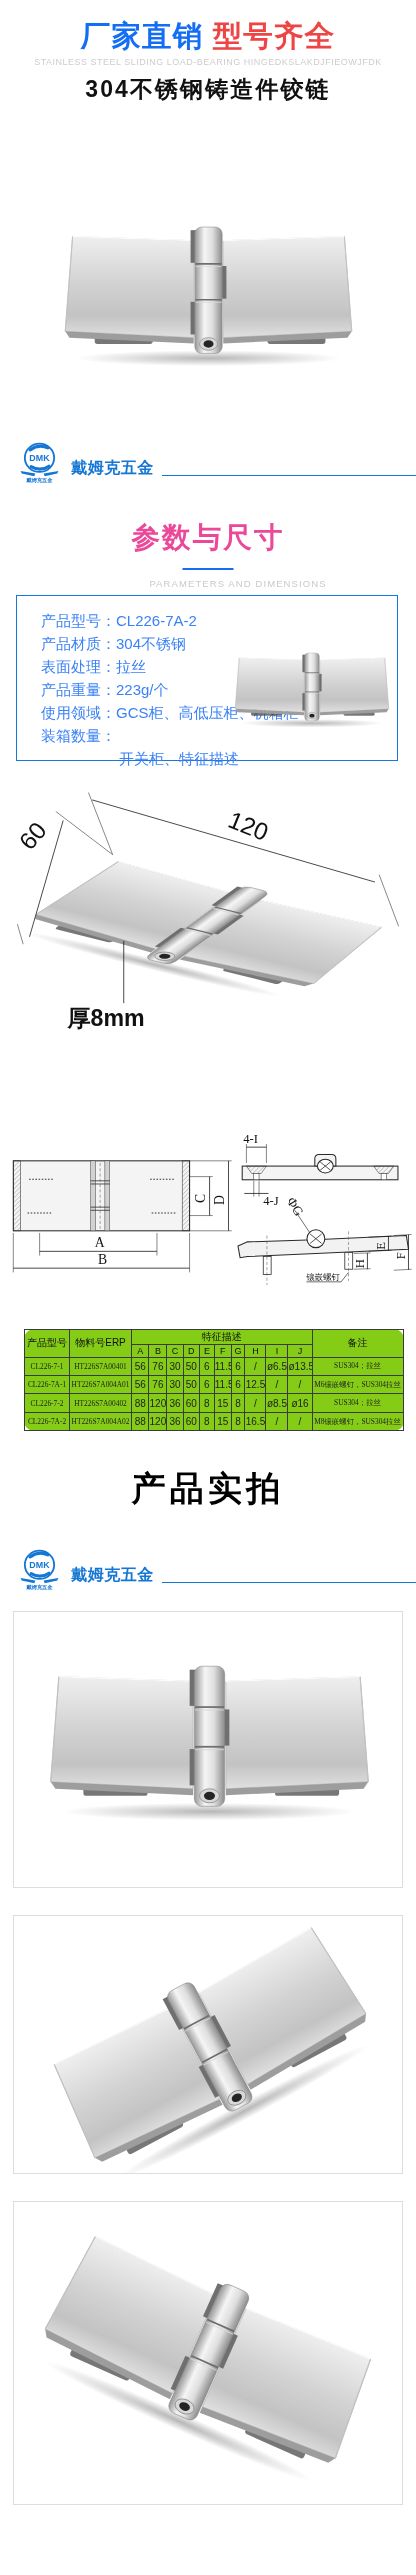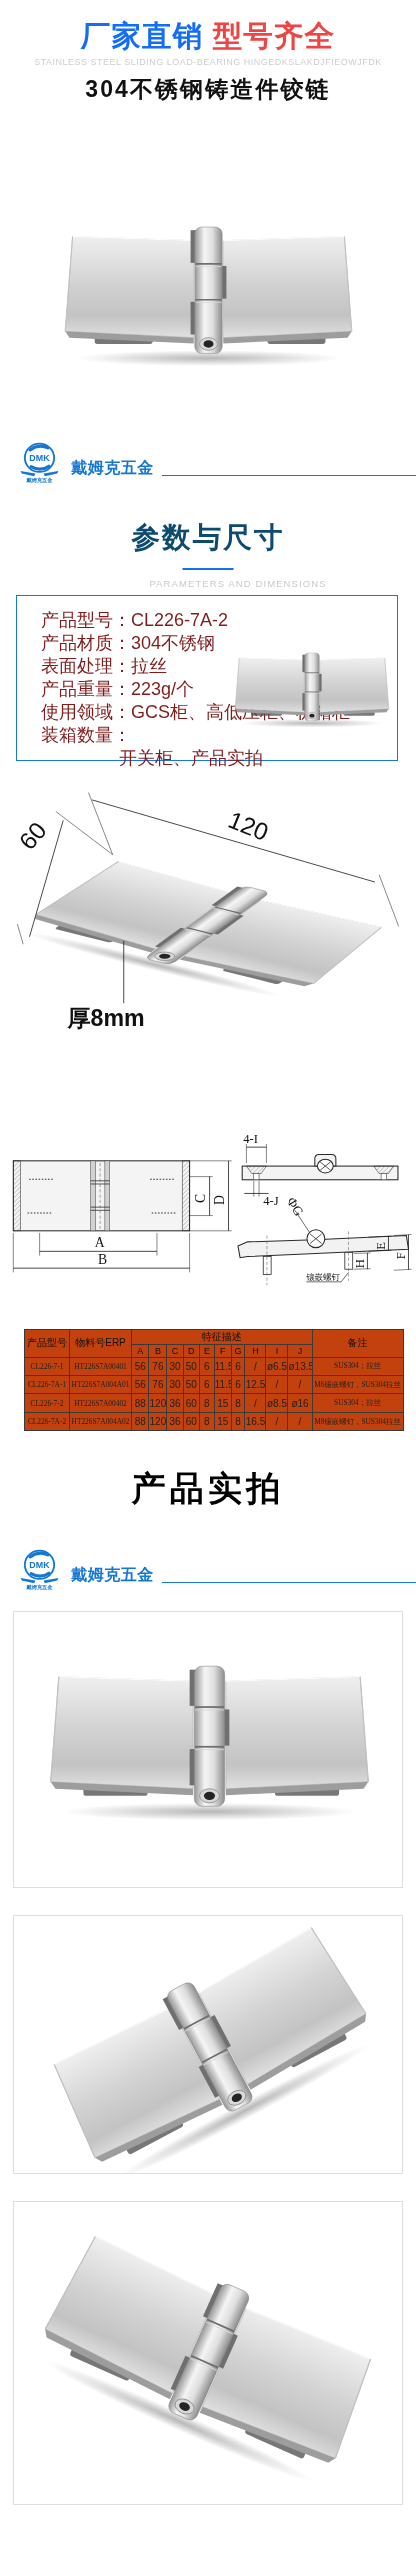--- a/index.html
+++ b/index.html
@@ -15,47 +15,47 @@
   .hdr-cn { margin-top:7.4px; font-size:23px; font-weight:700; color:#111; letter-spacing:2.1px; }
 
   
   .brand-row { position:absolute; left:13px; right:0; height:37px; display:flex; align-items:flex-end; }
   .brand-logo { width:53px; height:44px; flex:0 0 auto; }
   .brand-name { font-size:16px; font-weight:700; color:#1577d4; margin:0 0 5.3px 5.3px; letter-spacing:0.5px; }
   .brand-line { flex:1 1 auto; height:1.1px; background:#1577d4; margin:0 0 8.4px 8.4px; }
 
   
   .sec-title-blue { position:absolute; left:0; width:100%; text-align:center;
-                    font-size:28.5px; font-weight:800; color:#0c4a6e; letter-spacing:2.1px; }
+                    font-size:28.5px; font-weight:800; color:#ec4899; letter-spacing:2.1px; }
   .sec-underline { position:absolute; left:50%; transform:translateX(-50%); width:51px; height:2.1px; background:#146ef5; }
   .sec-sub { position:absolute; left:0; width:100%; text-align:center; font-size:9.5px; color:#c9c9c9; letter-spacing:1.1px; }
   .sec-title-dark { position:absolute; left:0; width:100%; text-align:center;
                     font-size:34px; font-weight:800; color:#000000; letter-spacing:4.2px; }
 
   
   .param-box { position:absolute; left:16px; top:595px; width:382px; height:166px;
                border:1.6px solid #1677e0; box-sizing:border-box; background:#fff; }
   .param-lines { position:absolute; left:24px; top:12.7px; }
-  .param-line { font-size:18px; color:#7f1d1d; line-height:23px; white-space:nowrap; }
+  .param-line { font-size:15px; color:#3b82f6; line-height:23px; white-space:nowrap; }
   .param-line .lbl { font-weight:400; }
   .param-line.cont { padding-left:78px; }
   .param-hinge { position:absolute; right:6.3px; top:46px; width:158px; height:88px; }
 
   
   .dim-fig { position:absolute; left:0; top:767px; width:416px; height:327px; }
   .dim-hinge { position:absolute; left:61px; top:76px; width:295px; height:163px;
                transform:rotate(14deg) skewX(-40deg) scaleY(0.75); }
   .dim-overlay { position:absolute; left:0; top:0; width:416px; height:327px; }
 
   
   .draw-fig { position:absolute; left:0; top:1104px; width:416px; height:221px; }
 
   
   .spec { position:absolute; left:24px; top:1329px; width:378px; border-collapse:collapse;
-          table-layout:fixed; background:#c2410c; }
+          table-layout:fixed; background:#84cc16;border-radius:10px; }
   .spec th, .spec td { border:0.5px solid #3a3a3a; text-align:center; vertical-align:middle;
                        padding:0; overflow:hidden; white-space:nowrap; }
   .spec thead tr:first-child { height:13.7px; }
   .spec thead tr:last-child { height:12.7px; }
   .spec tbody tr { height:18.4px; }
   .spec th { font-weight:400; font-size:10px; color:#111; }
   .spec .letter { font-size:9px; }
   .spec td.c-model { font-size:7.4px; font-family:"Liberation Serif", serif; }
   .spec td.c-erp { font-size:7.4px; font-family:"Liberation Serif", serif; }
   .spec td.c-num { font-size:10px; }
@@ -159,21 +159,21 @@
   <div class="sec-sub" style="top:578px;margin-left:30px;">PARAMETERS AND DIMENSIONS</div>
 
   <div class="param-box">
     <div class="param-lines">
       <div class="param-line"><span class="lbl">产品型号：</span><span>CL226-7A-2</span></div>
       <div class="param-line"><span class="lbl">产品材质：</span><span>304不锈钢</span></div>
       <div class="param-line"><span class="lbl">表面处理：</span><span>拉丝</span></div>
       <div class="param-line"><span class="lbl">产品重量：</span><span>223g/个</span></div>
       <div class="param-line"><span class="lbl">使用领域：</span><span>GCS柜、高低压柜、机箱柜</span></div>
       <div class="param-line"><span class="lbl">装箱数量：</span><span></span></div>
-      <div class="param-line cont"><span>开关柜、产品实拍</span></div>
+      <div class="param-line cont"><span>开关柜、特征描述</span></div>
     </div>
     <svg class="param-hinge" viewBox="0 0 560 310">
       <use href="#hingeGraphic"></use>
     </svg>
   </div>
 
   <div class="dim-fig">
     <svg class="dim-hinge" viewBox="0 0 560 310">
       <use href="#hingeGraphic"></use>
     </svg>

